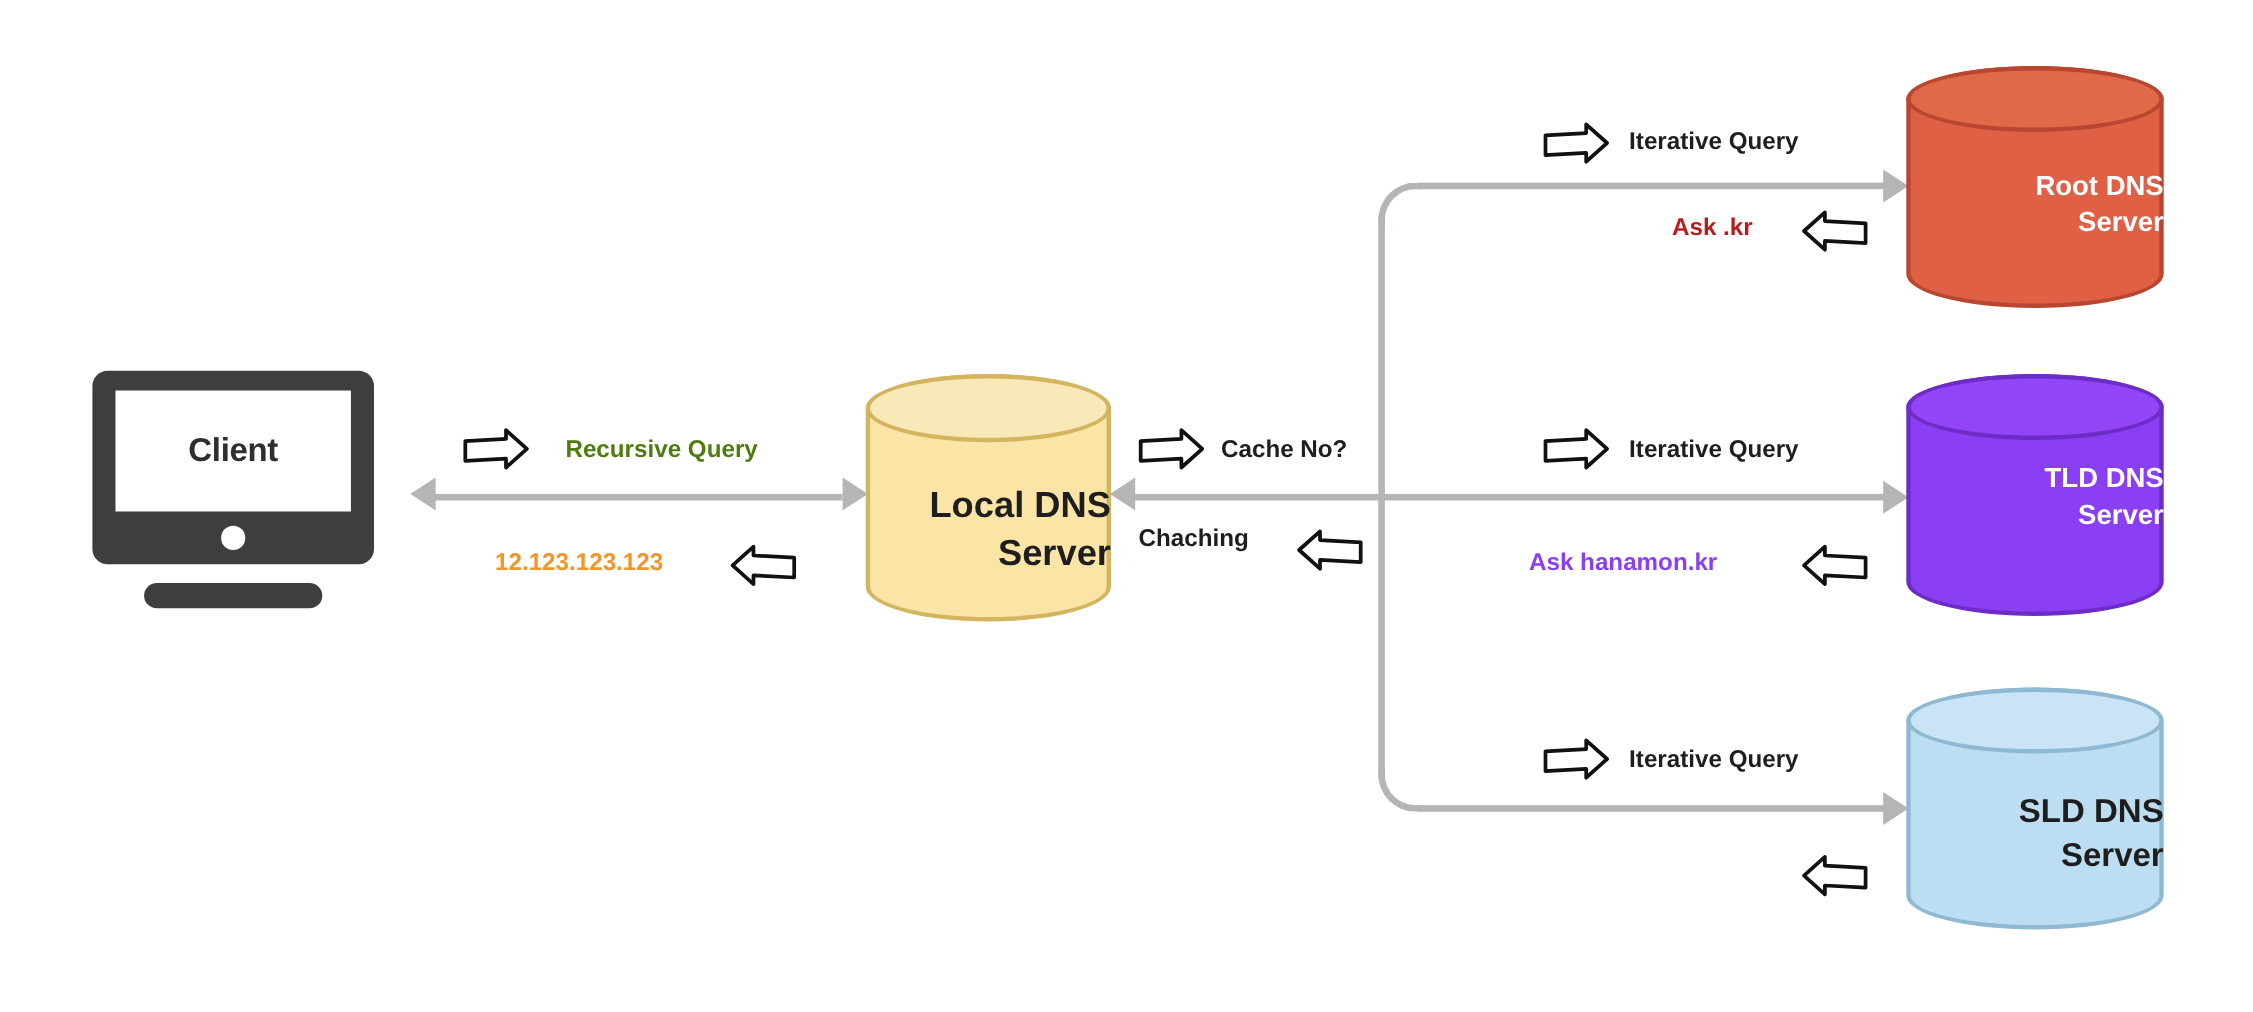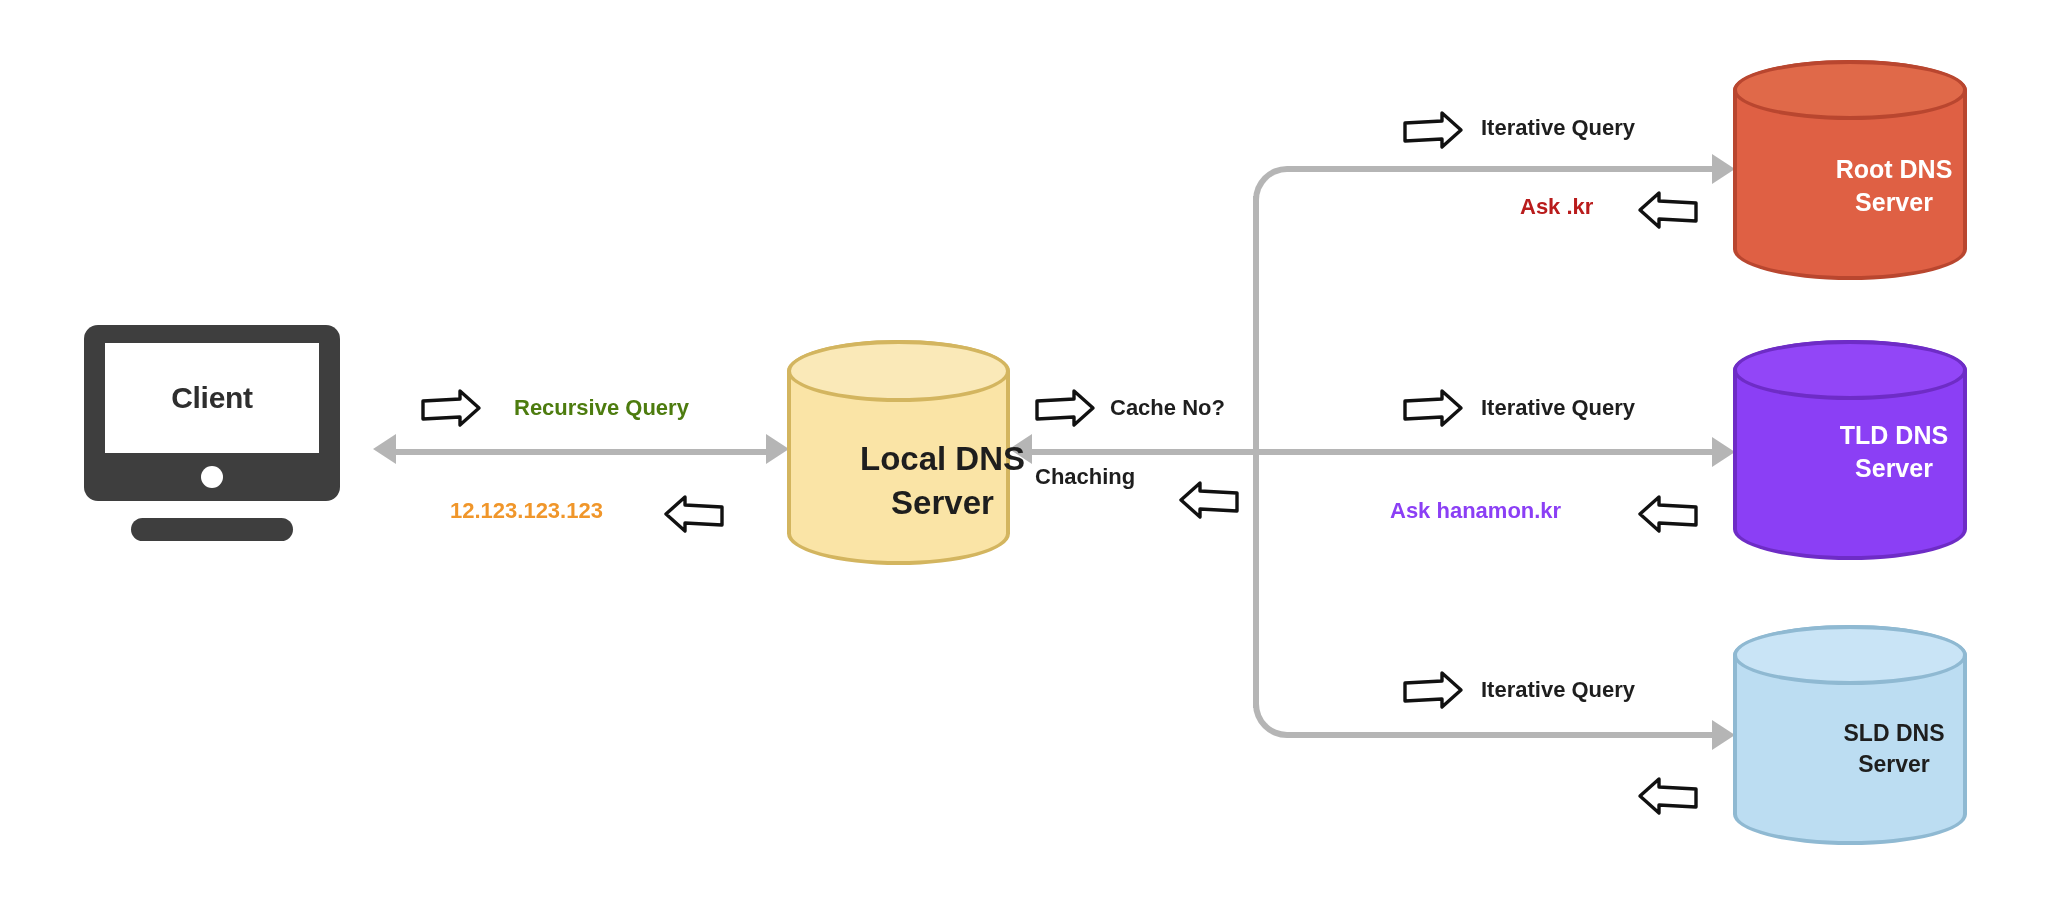--- a/index.html
+++ b/index.html
@@ -13,21 +13,21 @@
   #canvas {
     position: relative;
     width: 2048px;
     height: 920px;
     background: #ffffff;
     overflow: hidden;
   }
   .abs { position: absolute; }
 
   
-  #client-node { left: 84px; top: 325px; width: 233px; height: 230px; }
+  #client-node { left: 84px; top: 337px; width: 233px; height: 230px; }
   .monitor-body {
     position: absolute;
     left: 0; top: 0;
     width: 256px; height: 176px;
     background: #3E3E3E;
     border-radius: 14px;
     box-sizing: border-box;
   }
   .monitor-screen {
     position: absolute;
@@ -72,25 +72,24 @@
     position: absolute;
     left: 0; top: 0;
     width: 100%;
     box-sizing: border-box;
     border-radius: 50%;
   }
   .cyl .label {
     position: absolute;
     left: 0;
     width: 100%;
-    text-align: center;
+    text-align: right;
     font-weight: bold;
     line-height: 1.33;
     white-space: pre-line;
-    padding-left: 44px;
   }
 
   
   .gline { position: absolute; background: #B5B5B5; }
   .gline.h { height: 6px; }
   .gline.v { width: 6px; }
 
   .arrowhead { position: absolute; width: 0; height: 0; }
   .arrowhead.right {
     border-top: 15px solid transparent;
@@ -175,21 +174,21 @@
   <div class="cyl abs" style="left:1733px; top:340px; width:234px; height:220px;">
     <div class="body" style="background:#8B3FF5; border:4px solid #6E2CC6;"></div>
     <div class="top" style="height:60px; background:#9246F7; border:4px solid #6E2CC6;"></div>
     <div class="label" style="top:79px; font-size:25px; color:#ffffff;">TLD DNS
 Server</div>
   </div>
 
   <div class="cyl abs" style="left:1733px; top:625px; width:234px; height:220px;">
     <div class="body" style="background:#BCDDF2; border:4px solid #8FB9D2;"></div>
     <div class="top" style="height:60px; background:#C9E4F6; border:4px solid #8FB9D2;"></div>
-    <div class="label" style="top:93px; font-size:23px; color:#1E1E1E;">SLD DNS
+    <div class="label" style="top:93px; font-size:30px; color:#1E1E1E;">SLD DNS
 Server</div>
   </div>
 
   <div class="glyph abs" style="left:420px; top:388px;">
     <svg width="62" height="44" viewBox="0 0 62 44">
       <path d="M3 13 L40 11 L40 3 L59 20 L40 37 L40 29 L3 31 Z" fill="#ffffff" stroke="#111111" stroke-width="3.4" stroke-linejoin="round" stroke-linecap="round"></path>
     </svg>
   </div>
   <div class="lbl" style="left:514px; top:395px; color:#4d7c0f;">Recursive Query</div>
 
@@ -200,21 +199,21 @@
     </svg>
   </div>
 
   <div class="glyph abs" style="left:1034px; top:388px;">
     <svg width="62" height="44" viewBox="0 0 62 44">
       <path d="M3 13 L40 11 L40 3 L59 20 L40 37 L40 29 L3 31 Z" fill="#ffffff" stroke="#111111" stroke-width="3.4" stroke-linejoin="round" stroke-linecap="round"></path>
     </svg>
   </div>
   <div class="lbl" style="left:1110px; top:395px; color:#1E1E1E;">Cache  No?</div>
 
-  <div class="lbl" style="left:1035px; top:464px; color:#1E1E1E;">Chaching</div>
+  <div class="lbl" style="left:1035px; top:476px; color:#1E1E1E;">Chaching</div>
   <div class="glyph abs" style="left:1178px; top:480px;">
     <svg width="62" height="44" viewBox="0 0 62 44">
       <path d="M59 13 L22 11 L22 3 L3 20 L22 37 L22 29 L59 31 Z" fill="#ffffff" stroke="#111111" stroke-width="3.4" stroke-linejoin="round" stroke-linecap="round"></path>
     </svg>
   </div>
 
   <div class="glyph abs" style="left:1402px; top:110px;">
     <svg width="62" height="44" viewBox="0 0 62 44">
       <path d="M3 13 L40 11 L40 3 L59 20 L40 37 L40 29 L3 31 Z" fill="#ffffff" stroke="#111111" stroke-width="3.4" stroke-linejoin="round" stroke-linecap="round"></path>
     </svg>

